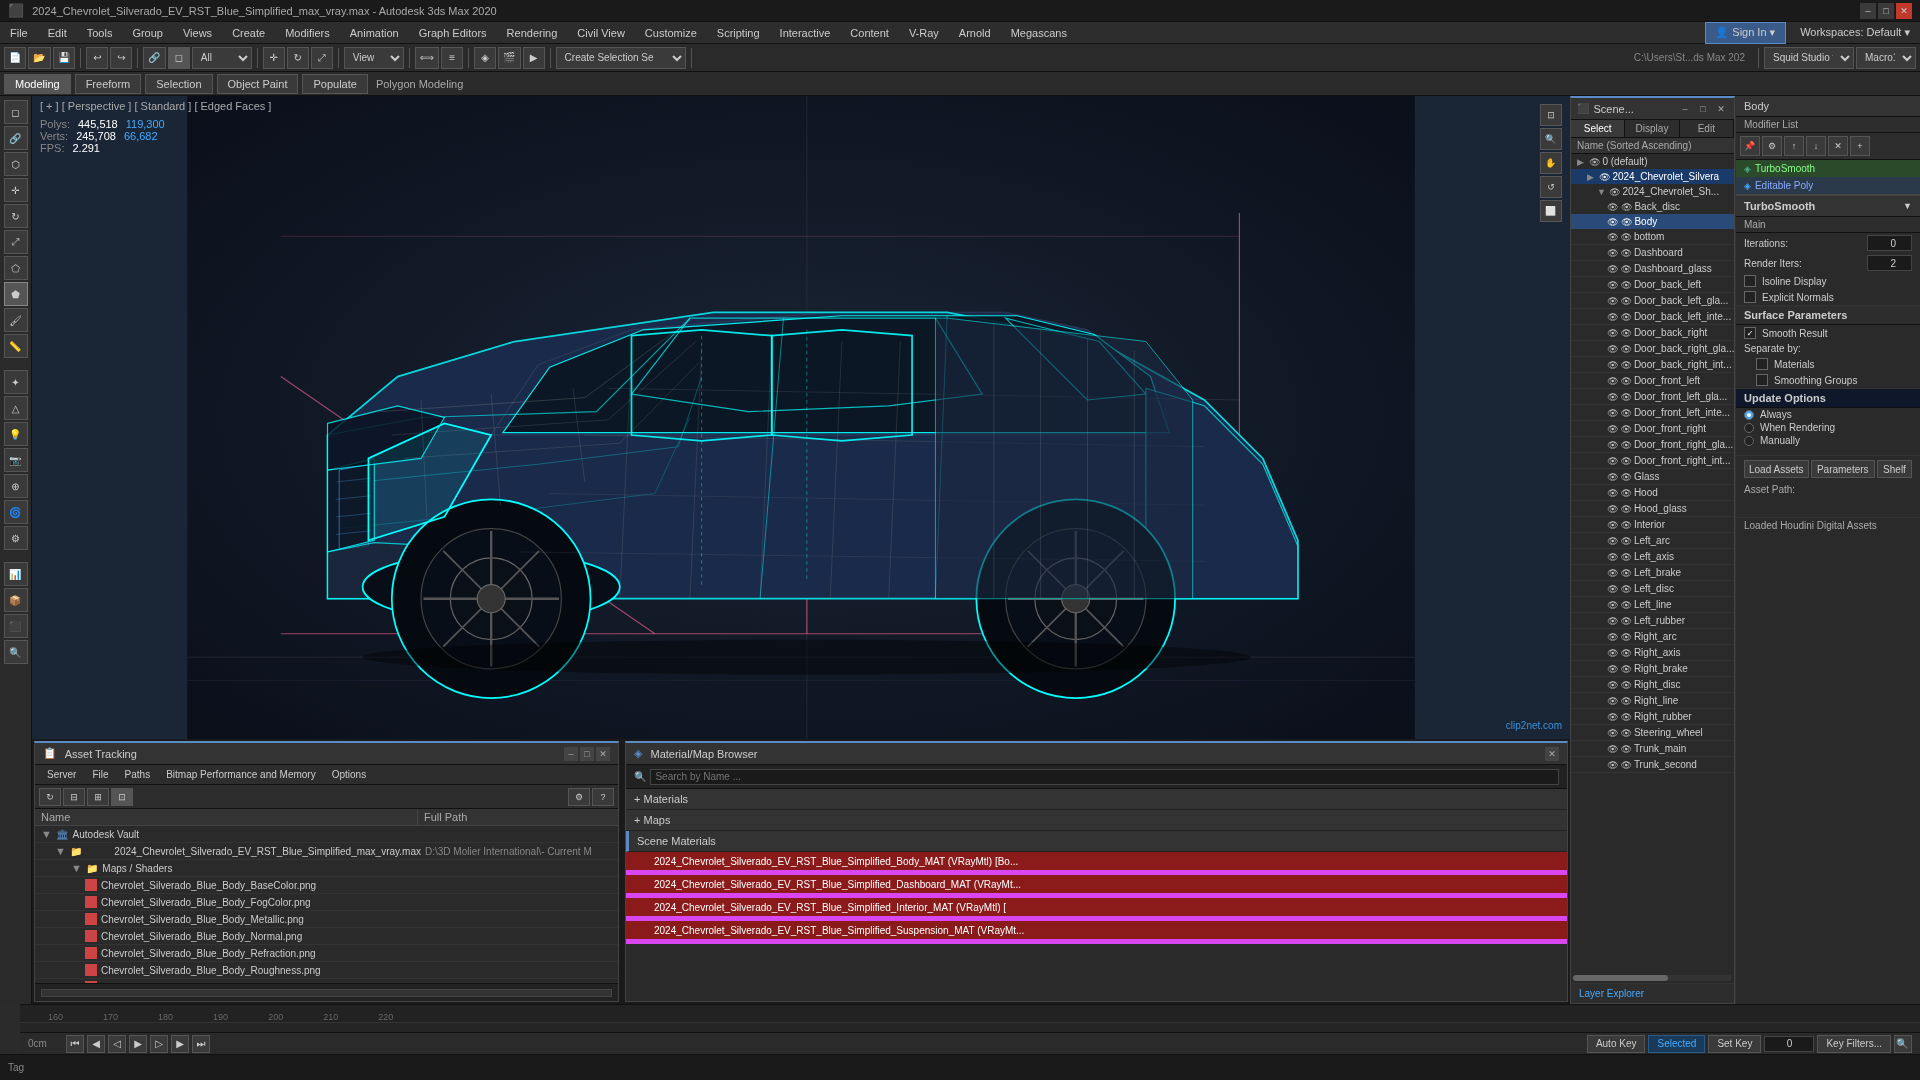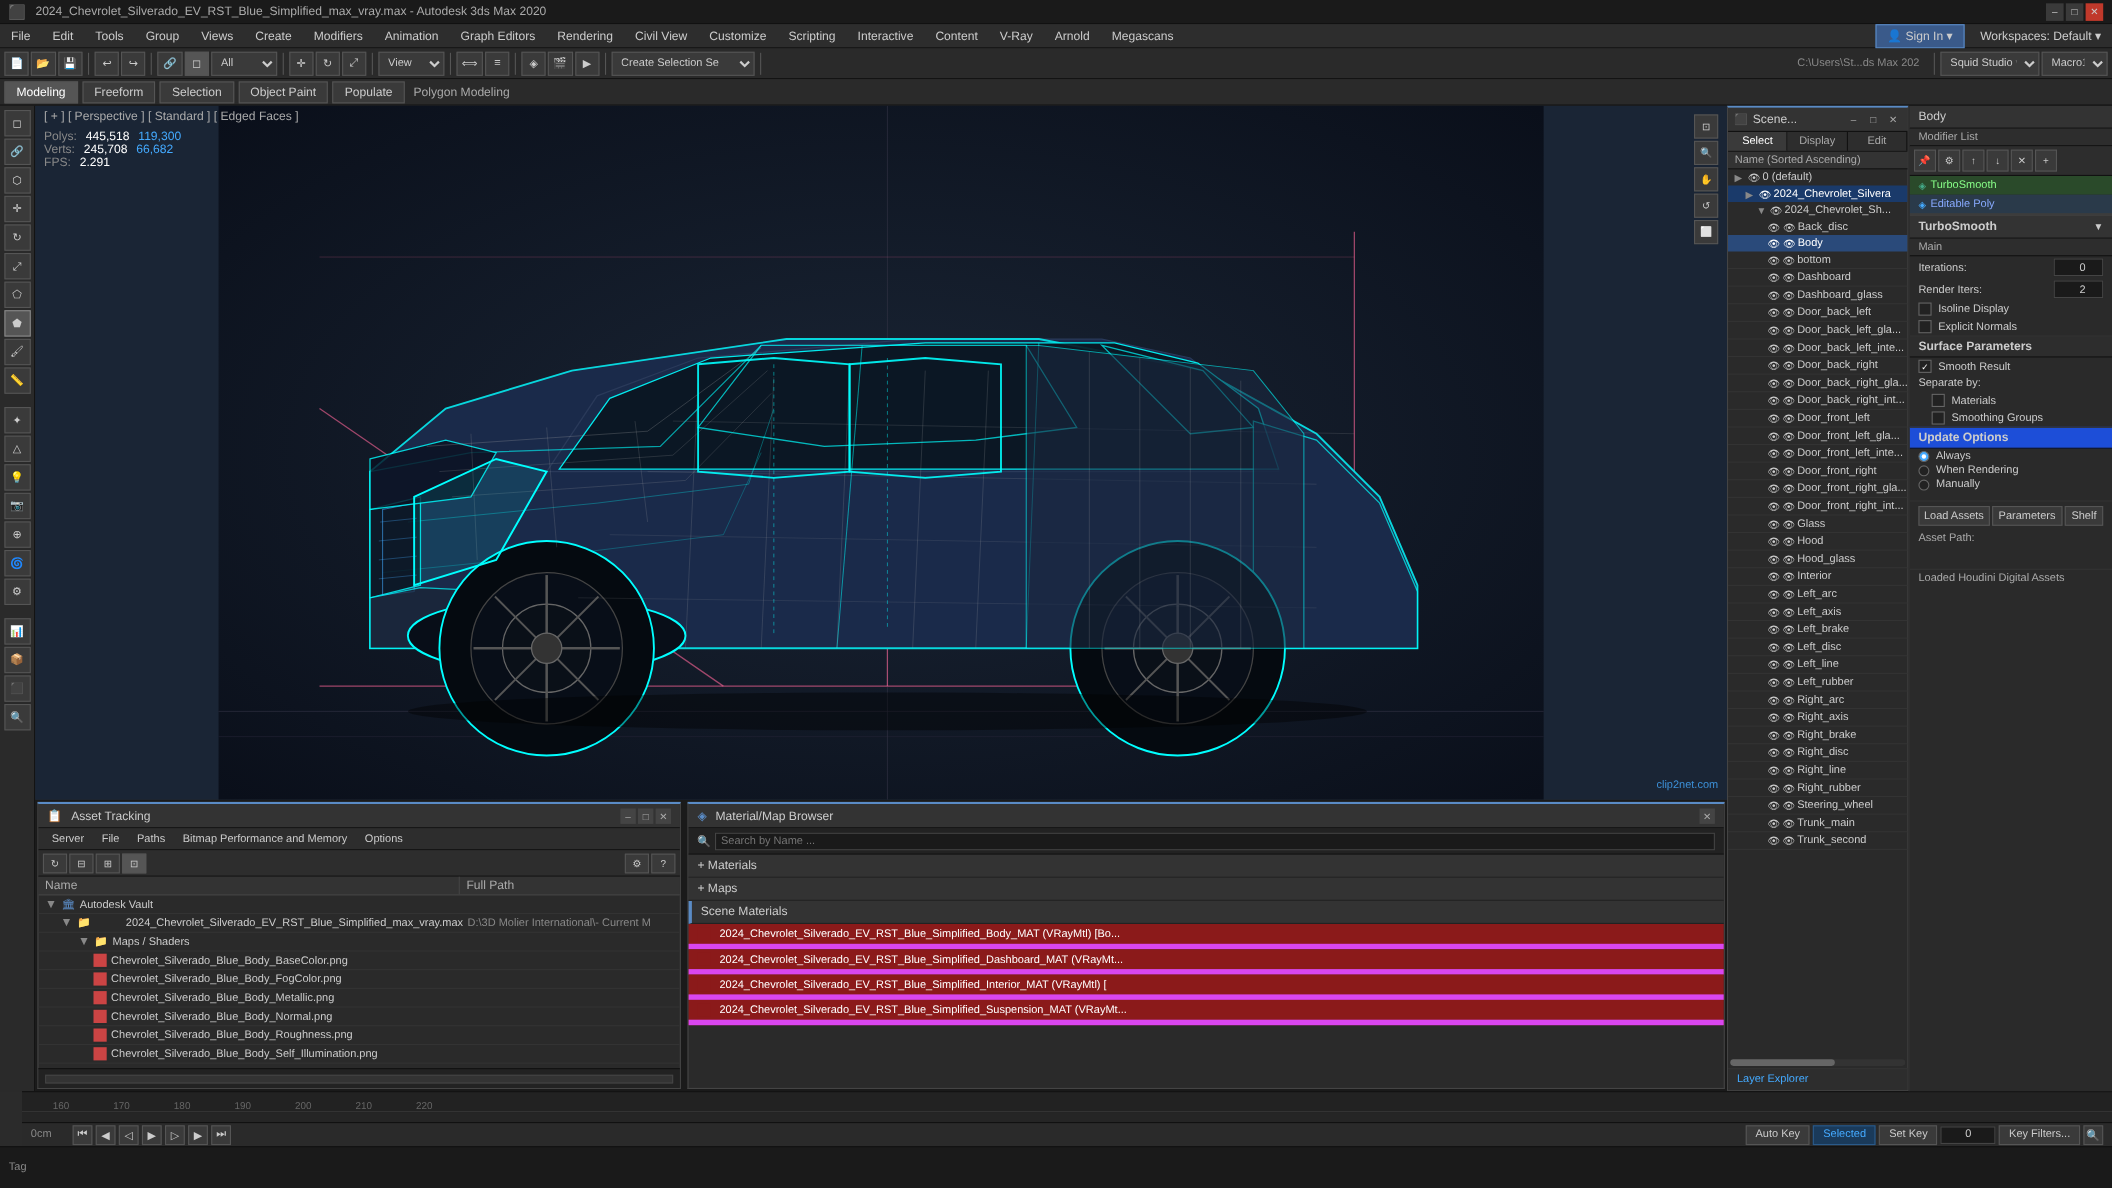--- a/index.html
+++ b/index.html
@@ -402,20 +402,24 @@
             <div class="tree-item" style="padding:2px 6px; padding-left:50px; display:flex; align-items:center; gap:4px; border-bottom:1px solid #333;">
               <span style="display:inline-block; width:12px; height:12px; background:#c44; flex-shrink:0;"></span>
               <span style="font-size:10px; color:#ccc;">Chevrolet_Silverado_Blue_Body_Metallic.png</span>
             </div>
             <div class="tree-item" style="padding:2px 6px; padding-left:50px; display:flex; align-items:center; gap:4px; border-bottom:1px solid #333;">
               <span style="display:inline-block; width:12px; height:12px; background:#c44; flex-shrink:0;"></span>
               <span style="font-size:10px; color:#ccc;">Chevrolet_Silverado_Blue_Body_Normal.png</span>
             </div>
             <div class="tree-item" style="padding:2px 6px; padding-left:50px; display:flex; align-items:center; gap:4px; border-bottom:1px solid #333;">
               <span style="display:inline-block; width:12px; height:12px; background:#c44; flex-shrink:0;"></span>
+              <span style="font-size:10px; color:#ccc;">Chevrolet_Silverado_Blue_Body_Refraction.png</span>
+            </div>
+            <div class="tree-item" style="padding:2px 6px; padding-left:50px; display:flex; align-items:center; gap:4px; border-bottom:1px solid #333;">
+              <span style="display:inline-block; width:12px; height:12px; background:#c44; flex-shrink:0;"></span>
               <span style="font-size:10px; color:#ccc;">Chevrolet_Silverado_Blue_Body_Roughness.png</span>
             </div>
             <div class="tree-item" style="padding:2px 6px; padding-left:50px; display:flex; align-items:center; gap:4px; border-bottom:1px solid #333;">
               <span style="display:inline-block; width:12px; height:12px; background:#c44; flex-shrink:0;"></span>
               <span style="font-size:10px; color:#ccc;">Chevrolet_Silverado_Blue_Body_Self_Illumination.png</span>
             </div>
           </div>
 
           <div style="height:18px; background:#222; border-top:1px solid #111; padding:0 6px; display:flex; align-items:center;">
             <div style="flex:1; height:8px; background:#333; border:1px solid #444;"></div>
@@ -744,21 +748,21 @@
         <div class="checkbox-row" style="padding-left:20px;">
           <div class="cb"></div>
           <span style="font-size:10px;">Materials</span>
         </div>
 
         <div class="checkbox-row" style="padding-left:20px;">
           <div class="cb"></div>
           <span style="font-size:10px;">Smoothing Groups</span>
         </div>
 
-        <div style="padding:3px 8px; background:#1d4ed8; font-size:11px; color:#ccc; border-top:1px solid #333; border-bottom:1px solid #111; font-weight:bold;">Update Options</div>
+        <div style="padding:3px 8px; background:#0f172a; font-size:11px; color:#ccc; border-top:1px solid #333; border-bottom:1px solid #111; font-weight:bold;">Update Options</div>
 
         <div class="radio-row">
           <div class="rb checked"></div>
           <span style="font-size:10px;">Always</span>
         </div>
 
         <div class="radio-row">
           <div class="rb"></div>
           <span style="font-size:10px;">When Rendering</span>
         </div>
@@ -813,17 +817,17 @@
       <div style="flex:1;"></div>
       <button style="padding:0 8px; height:18px; background:#3a3a3a; border:1px solid #555; color:#ccc; font-size:10px; cursor:pointer;">Auto Key</button>
       <div style="padding:0 8px; height:18px; background:#1a3a5a; border:1px solid #2a5a8a; color:#4af; font-size:10px; display:flex; align-items:center;">Selected</div>
       <button style="padding:0 8px; height:18px; background:#3a3a3a; border:1px solid #555; color:#ccc; font-size:10px; cursor:pointer;">Set Key</button>
       <input type="text" style="width: 50px; height: 16px; background: rgb(26, 26, 26); border: 1px solid rgb(68, 68, 68); color: rgb(204, 204, 204); font-size: 10px; padding: 0px 2px; text-align: center;" value="0">
       <button style="padding:0 8px; height:18px; background:#3a3a3a; border:1px solid #555; color:#ccc; font-size:10px; cursor:pointer;">Key Filters...</button>
       <button style="width:18px; height:18px; background:#3a3a3a; border:1px solid #555; color:#ccc; font-size:10px;">🔍</button>
     </div>
   </div>
 
-  <div id="tag-row" style="height:38px; background:#1a1a1a; display:flex; align-items:center; padding:0 8px; gap:8px; border-top:1px solid #111; font-size:10px; color:#888;">
+  <div id="tag-row" style="height:26px; background:#1a1a1a; display:flex; align-items:center; padding:0 8px; gap:8px; border-top:1px solid #111; font-size:10px; color:#888;">
     <span>Tag</span>
     <div style="flex:1;"></div>
   </div>
 </div>
 
 </body></html>

